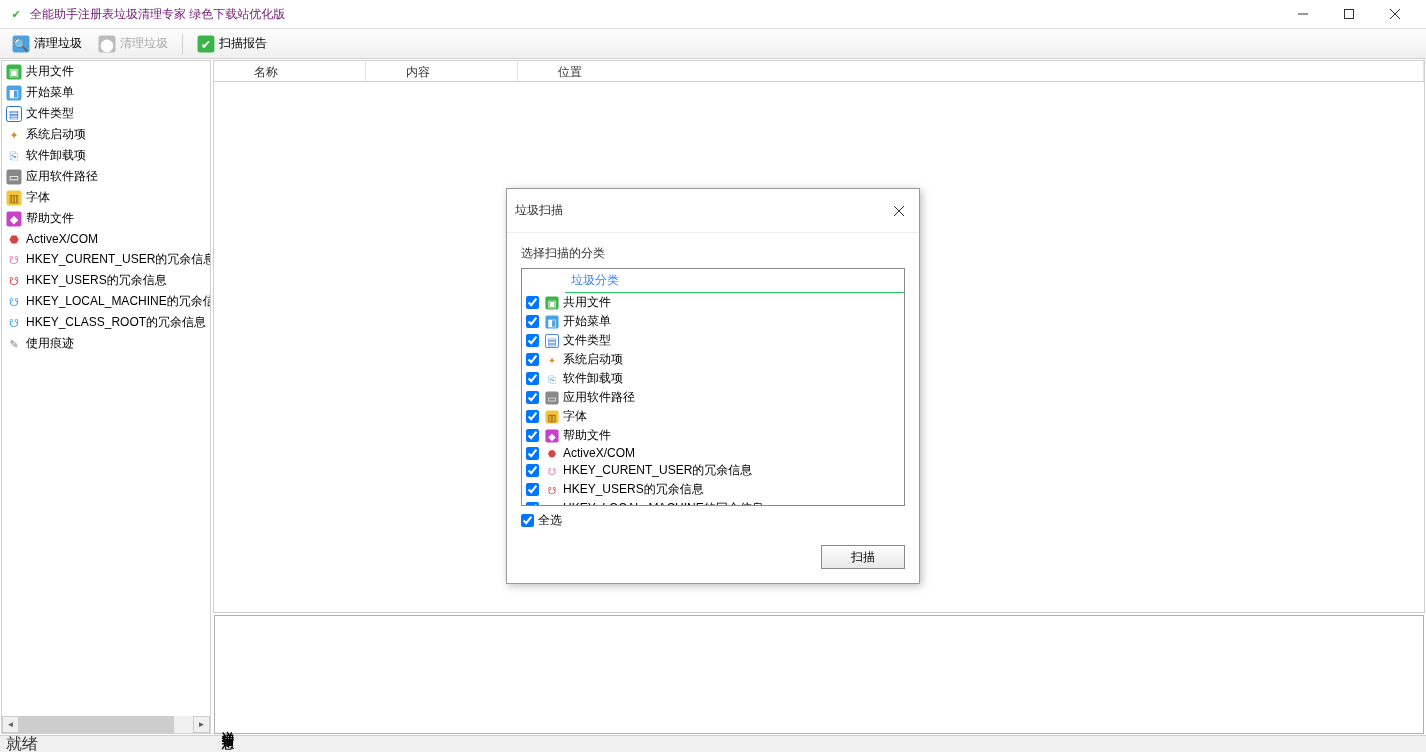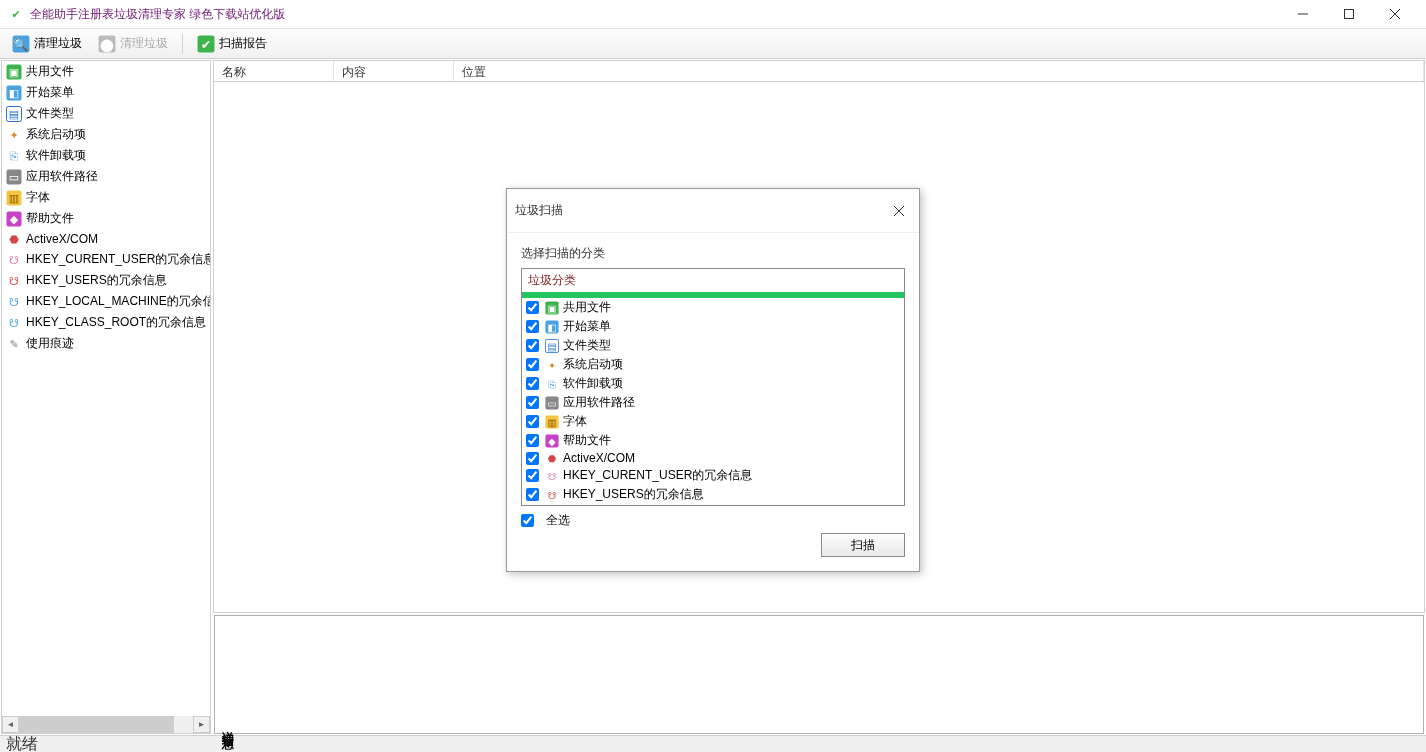--- a/index.html
+++ b/index.html
@@ -23,41 +23,41 @@
 .sidebar-inner { overflow: hidden; height: calc(100% - 17px); }
 .side-item { display: flex; align-items: center; gap: 4px; padding: 2px 4px; white-space: nowrap; cursor: pointer; }
 .side-icon { width: 16px; height: 16px; flex-shrink: 0; }
 .hscroll { position: absolute; bottom: 0; left: 0; right: 0; height: 17px; background: #f0f0f0; display: flex; align-items: center; }
 .hscroll-btn { width: 17px; height: 17px; background: #f0f0f0; border: 1px solid #cdcdcd; display: flex; align-items: center; justify-content: center; font-size: 8px; color: #606060; }
 .hscroll-track { flex: 1; height: 17px; background: #f0f0f0; position: relative; }
 .hscroll-thumb { position: absolute; left: 0; top: 0; width: 155px; height: 17px; background: #cdcdcd; }
 
 .content { flex: 1; display: flex; flex-direction: column; margin: 1px 1px 1px 2px; }
 .listhead { height: 22px; border: 1px solid #d0d0d0; background: #fff; display: flex; }
-.listhead .col { padding: 3px 8px; border-right: 1px solid #e5e5e5; color: #333; }
+.listhead .col { padding: 3px 8px; border-right: 1px solid #e5e5e5; color: #333; margin-left: 32px; }
 .listbody { flex: 1; border: 1px solid #d0d0d0; border-top: none; background: #fff; }
 
 .detail { height: 119px; border: 1px solid #b0b0b0; margin: 2px 1px 0 1px; background: #fff; position: relative; }
 .detail-label { position: absolute; left: 4px; bottom: 4px; writing-mode: vertical-rl; font-size: 12px; font-weight: bold; letter-spacing: 2px; }
 
 .statusbar { height: 17px; background: #f0f0f0; border-top: 1px solid #d0d0d0; padding: 1px 6px; font-size: 16px; color: #333; display: flex; align-items: center; }
 
 .dialog { position: absolute; left: 506px; top: 188px; width: 414px; background: #fff; border: 1px solid #999; box-shadow: 2px 2px 8px rgba(0,0,0,0.25); }
 .dlg-title { height: 44px; display: flex; align-items: center; padding: 0 8px; background: #fff; border-bottom: 1px solid #eee; }
 .dlg-title-text { flex: 1; font-size: 12px; color: #333; }
 .dlg-close { width: 24px; height: 24px; display: flex; align-items: center; justify-content: center; cursor: pointer; font-size: 14px; }
 .dlg-body { padding: 12px 14px 14px 14px; }
 .dlg-sub { margin-bottom: 6px; color: #333; }
 .dlg-list { border: 1px solid #8a8a8a; height: 238px; overflow-y: scroll; background: #fff; }
-.dlg-list-head { padding: 3px 6px; border-bottom: 6px solid #22c55e; color: #7f1d1d; background: #fff; position: sticky; top: 0; }
+.dlg-list-head { padding: 3px 6px; border-bottom: 1px solid #22c55e; color: #3b82f6; background: #fff; position: sticky; top: 0; margin-left: 43px; }
 .dlg-row { display: flex; align-items: center; gap: 4px; padding: 1px 4px; font-family: "SimSun", sans-serif; }
 .dlg-row input[type=checkbox] { margin: 0 2px 0 0; }
 .dlg-row .side-icon { width: 14px; height: 14px; }
-.dlg-selall { margin-top: 6px; display: flex; align-items: center; gap: 12px; }
-.dlg-footer { display: flex; justify-content: flex-end; margin-top: 4px; }
+.dlg-selall { margin-top: 6px; display: flex; align-items: center; gap: 4px; }
+.dlg-footer { display: flex; justify-content: flex-end; margin-top: 16px; }
 .dlg-btn { width: 84px; height: 24px; border: 1px solid #8a8a8a; background: linear-gradient(#fefefe,#e8e8e8); cursor: pointer; font-size: 12px; }
 
 
 </style>
 </head>
 <body>
 
 <div class="titlebar">
   <span class="titlebar-icon"><svg width="16" height="16" viewBox="0 0 16 16">
     <rect x="0.5" y="0.5" width="15" height="15" rx="2" fill="#fff"></rect>

